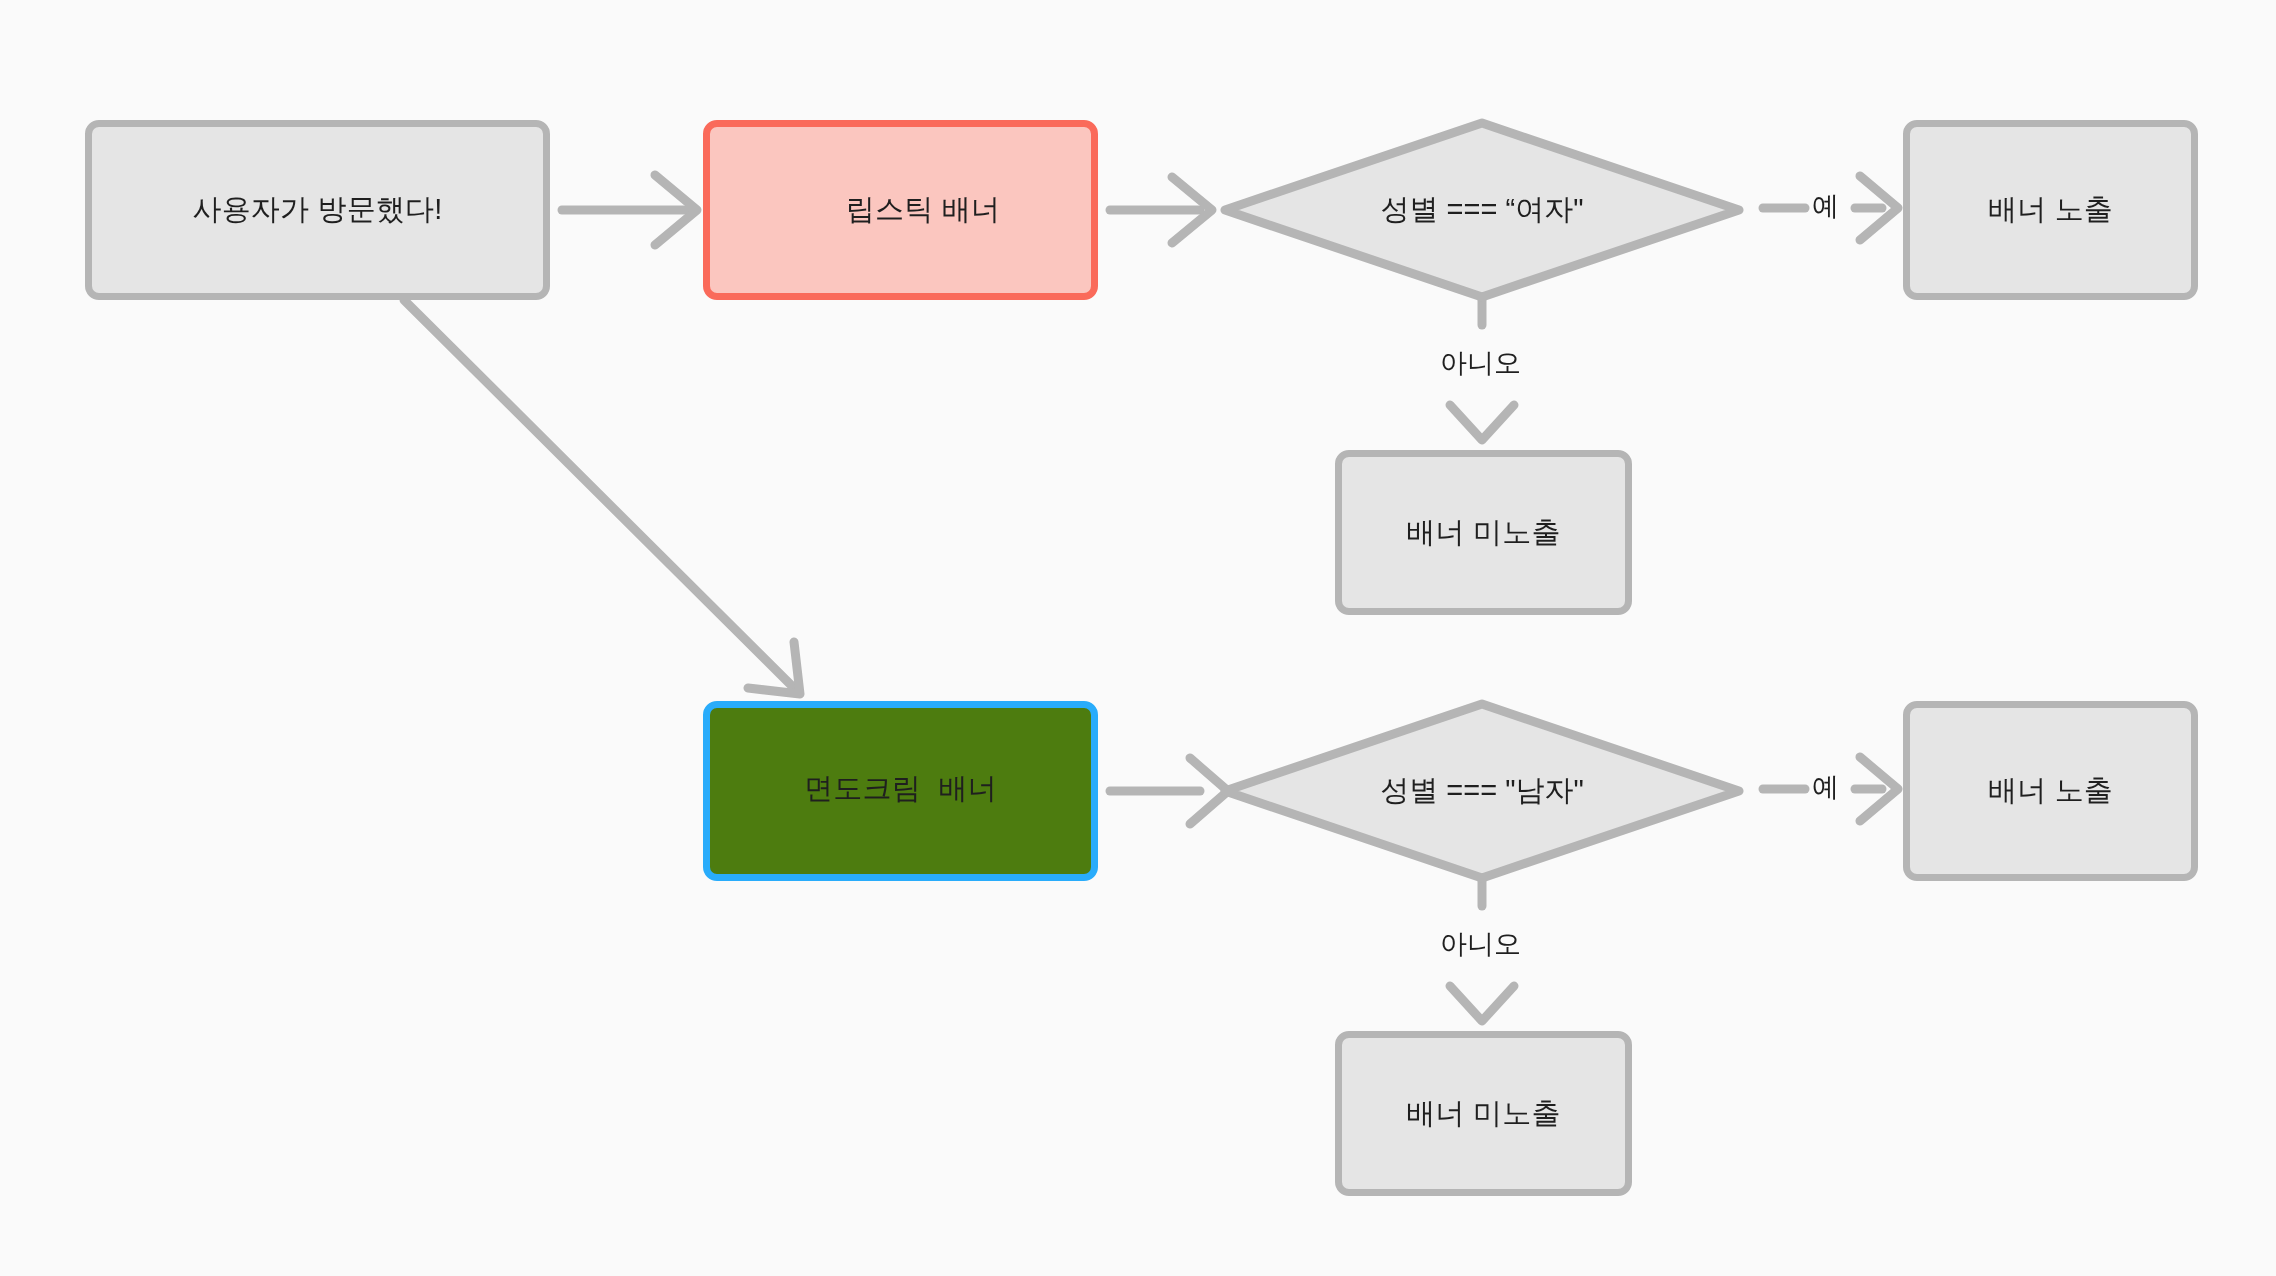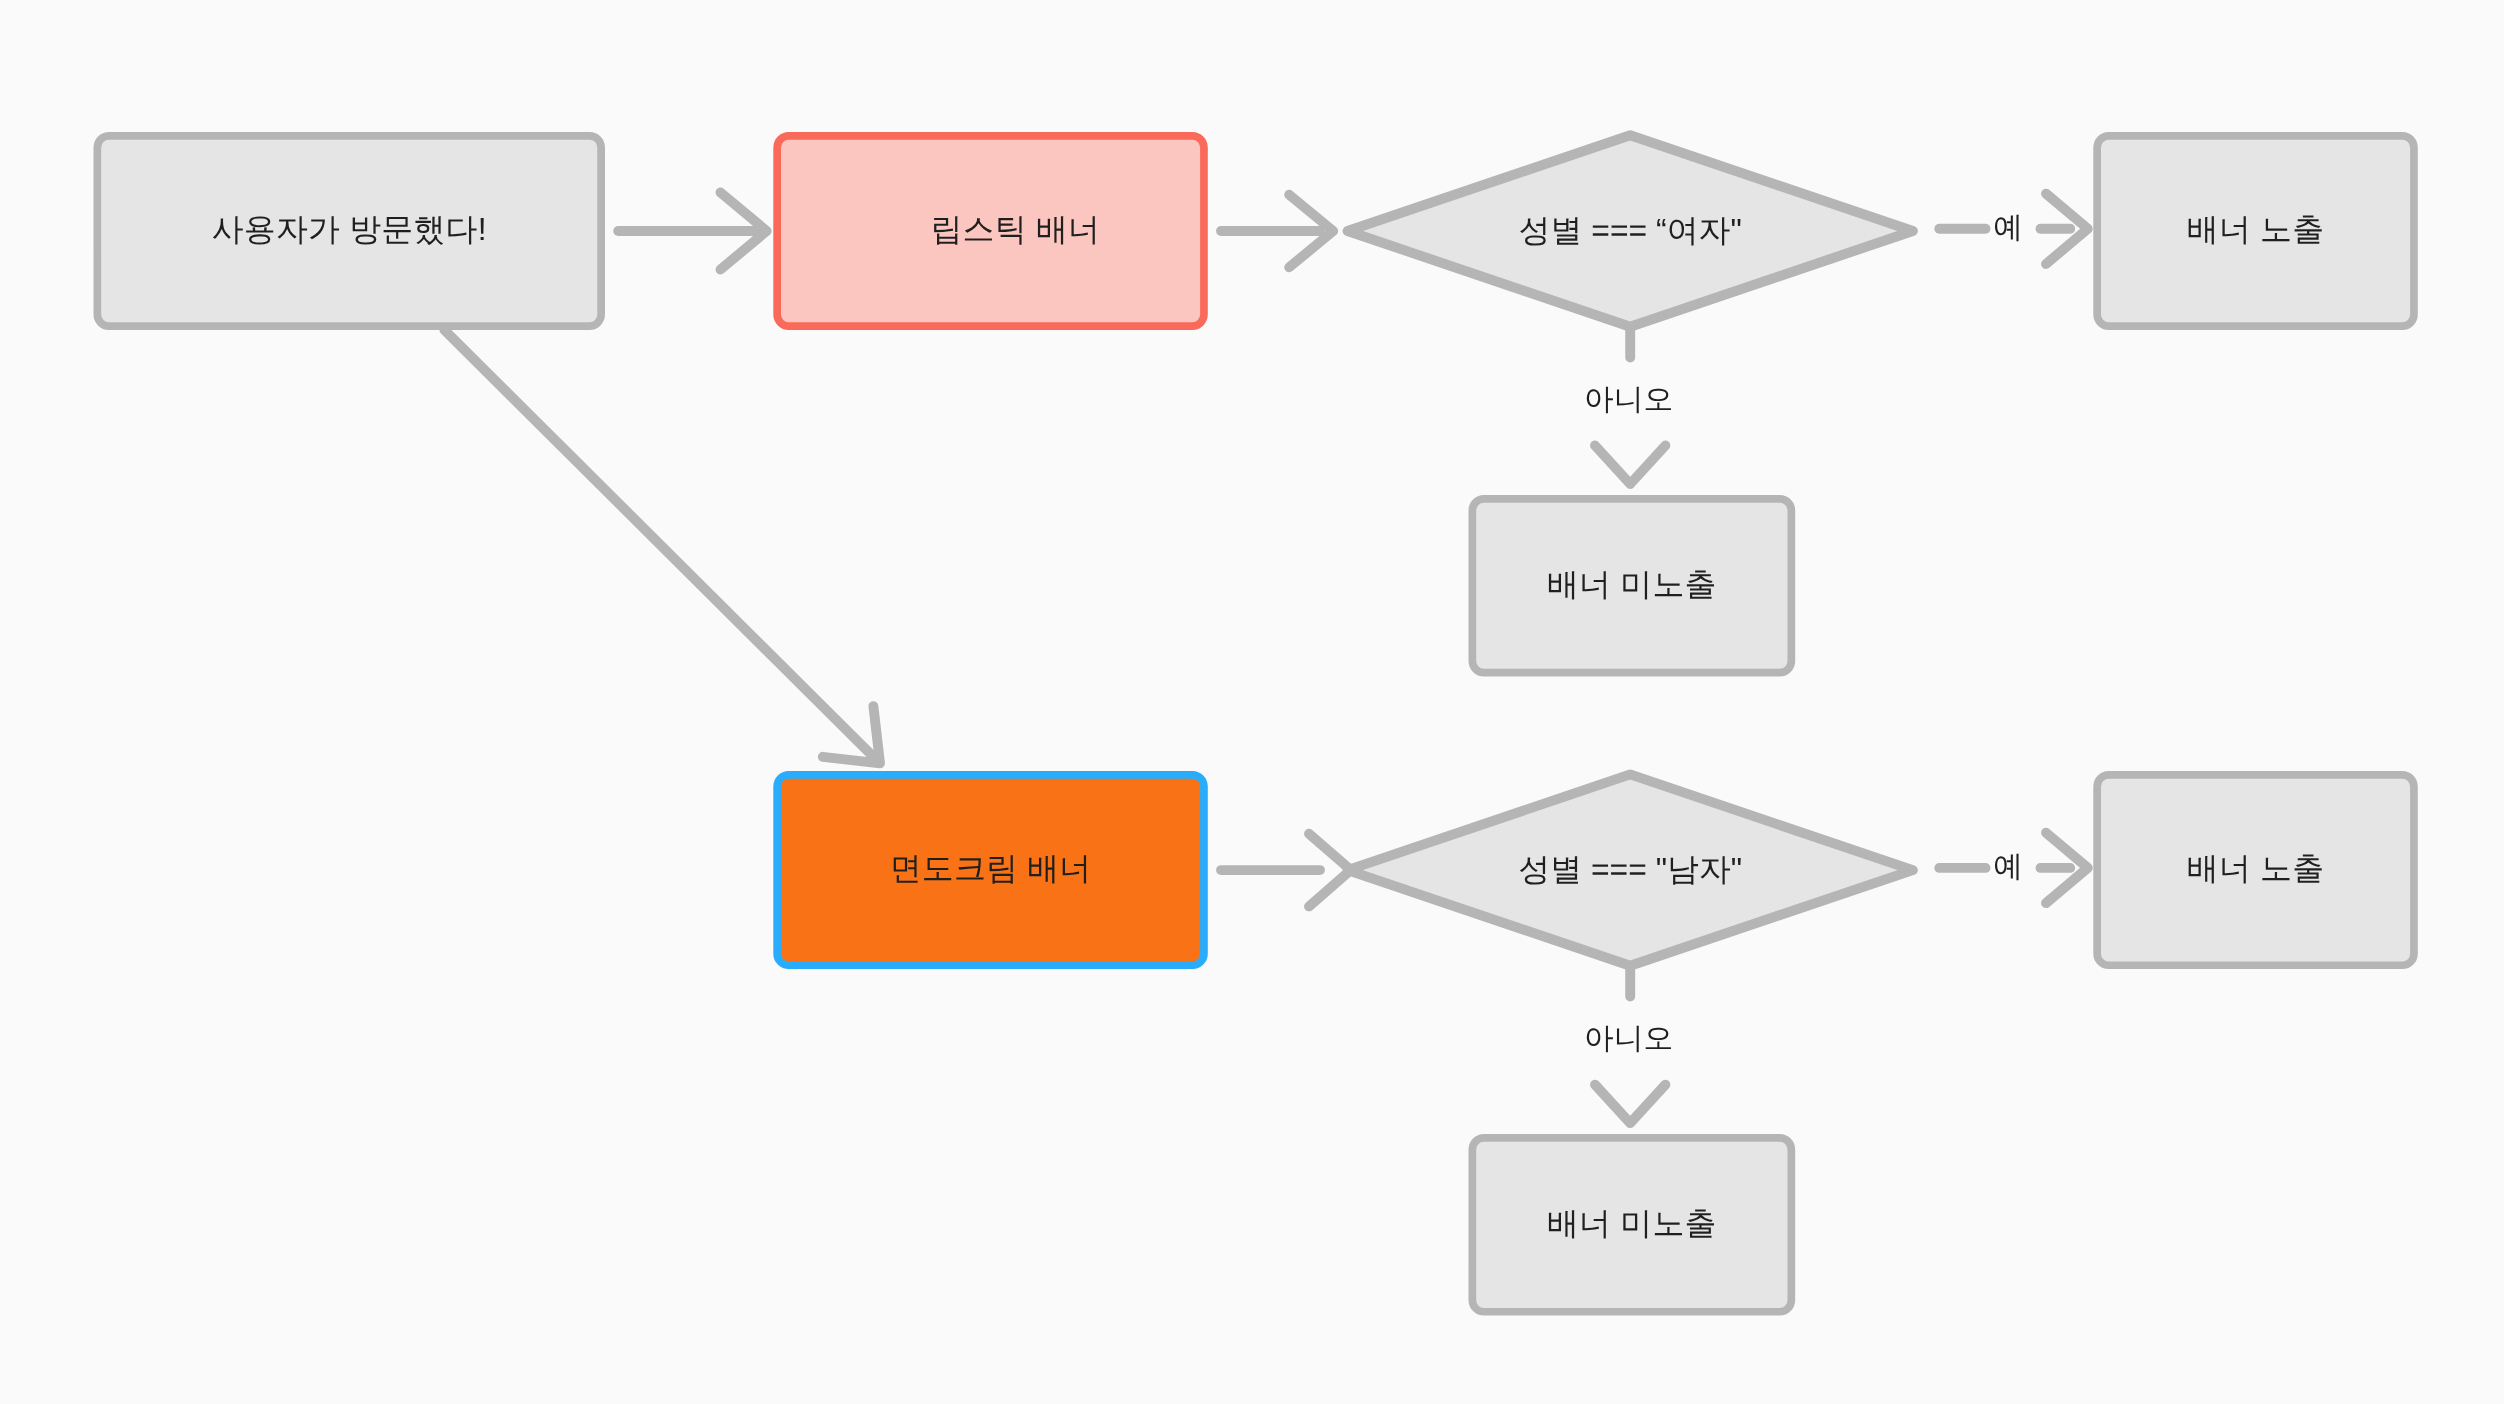--- a/index.html
+++ b/index.html
@@ -49,22 +49,23 @@
   }
   .node.gray {
     background: #e5e5e5;
     border-color: #b5b5b5;
   }
   .node.red {
     background: #fbc6bf;
     border-color: #fa6a5a;
   }
   .node.blue {
-    background: #f97316;
+    background: #4d7c0f;
     border-color: #29acfb;
+    font-family: Liberation Mono, monospace;
   }
 
   
   .diamond {
     position: absolute;
     z-index: 2;
   }
   .diamond svg {
     display: block;
     overflow: visible;

